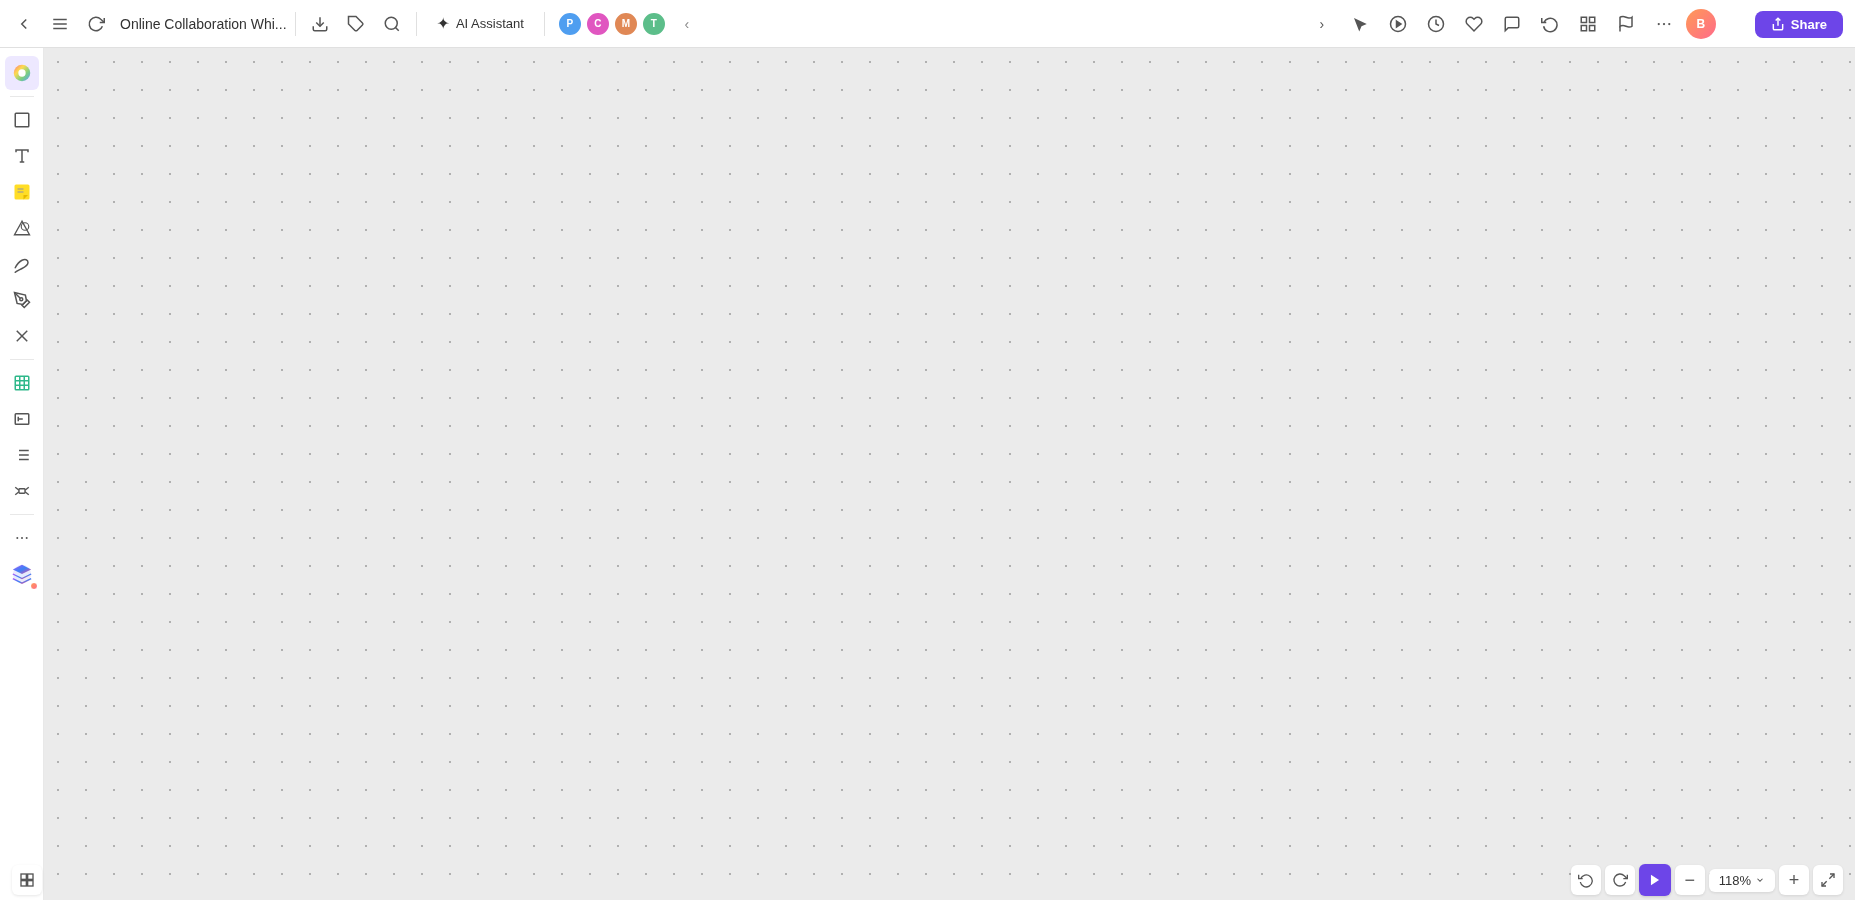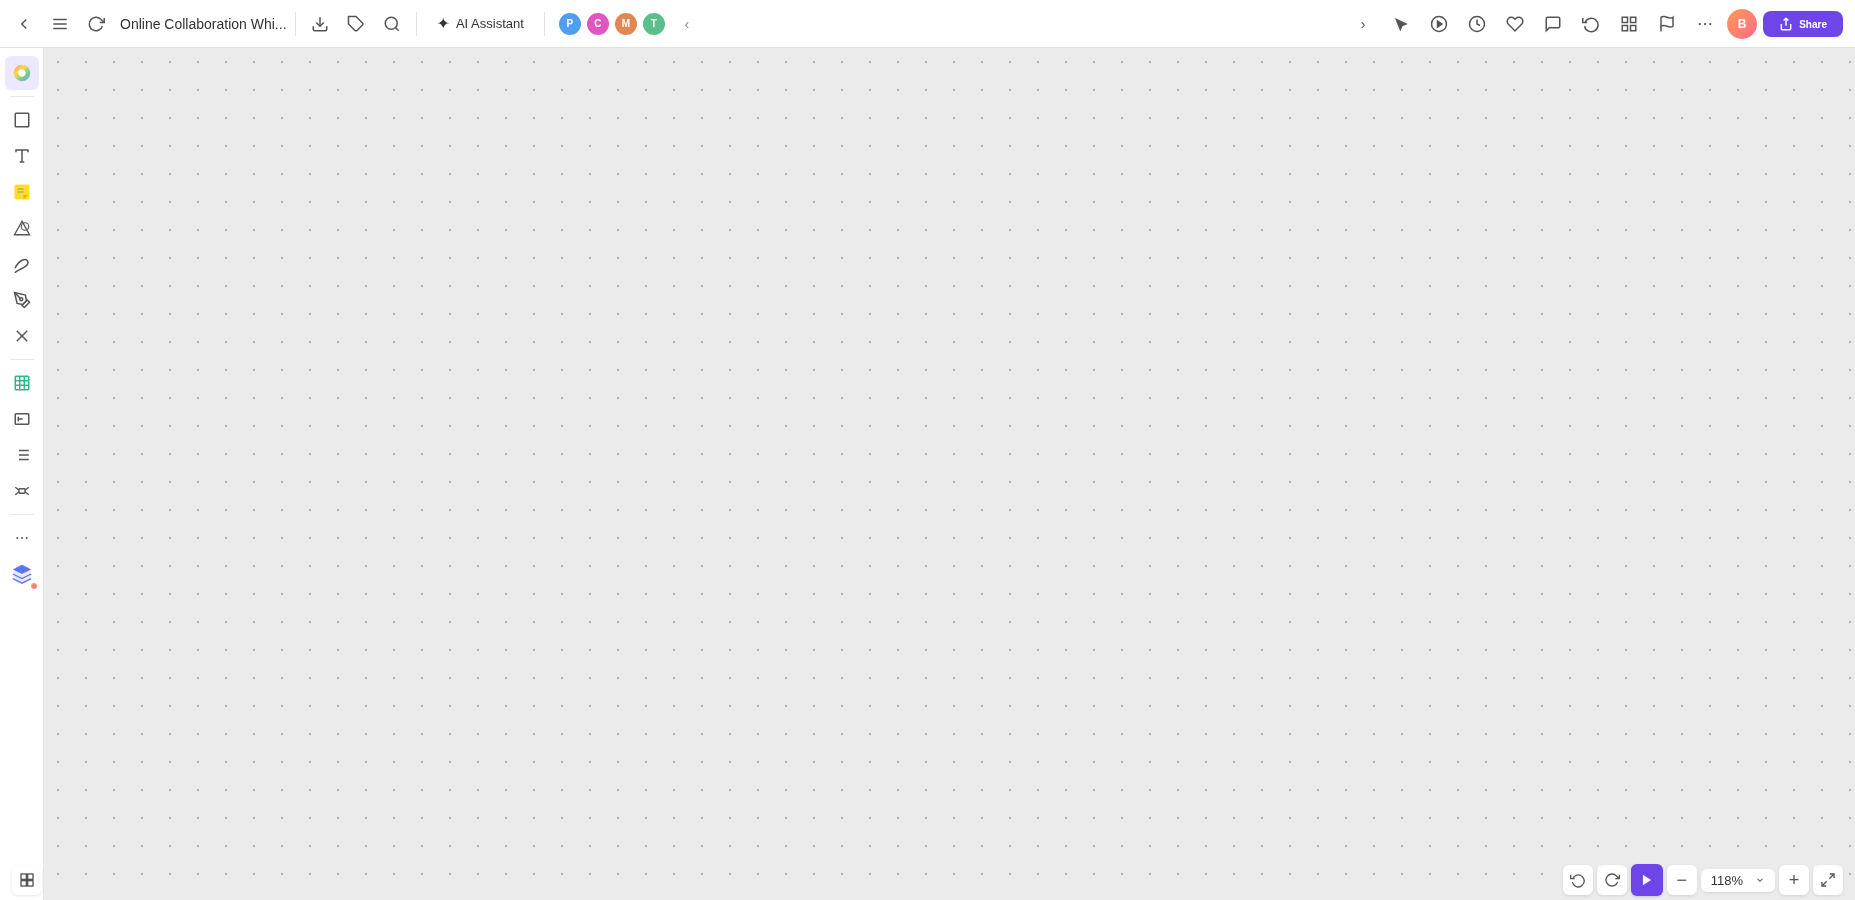--- a/index.html
+++ b/index.html
@@ -34,22 +34,22 @@
       font-size: 10px; font-weight: bold; color: white; cursor: pointer;
     }
 
     
     #right-toolbar {
       position: fixed; top: 0; right: 0; height: 48px;
       display: flex; align-items: center; padding: 0 12px; gap: 6px; z-index: 100;
     }
     .share-btn {
       background: #6d45e8; color: white; border: none; border-radius: 8px;
-      padding: 6px 16px; font-size: 10px; font-weight: 600; cursor: pointer;
-      display: flex; align-items: center; gap: 6px;
+      padding: 6px 16px; font-size: 13px; font-weight: 600; cursor: pointer;
+      display: flex; align-items: center; gap: 6px; margin-left: 33px;
     }
     .user-avatar {
       width: 30px; height: 30px; border-radius: 50%;
       background: linear-gradient(135deg, #ff9a56, #ff6b8a);
       display: flex; align-items: center; justify-content: center;
       font-size: 12px; font-weight: bold; color: white; cursor: pointer;
     }
 
     
     #left-sidebar {
@@ -84,21 +84,21 @@
     #bottom-left { display: flex; align-items: center; gap: 8px; pointer-events: all; }
     #bottom-right { display: flex; align-items: center; gap: 4px; pointer-events: all; }
     .bottom-btn {
       width: 30px; height: 30px; border: none; background: #ffffff; cursor: pointer;
       border-radius: 6px; display: flex; align-items: center; justify-content: center;
       font-size: 14px; color: #555; box-shadow: 0 1px 3px rgba(0,0,0,0.1);
     }
     .zoom-display {
       background: #ffffff; border-radius: 6px; padding: 4px 10px;
       font-size: 13px; color: #333; box-shadow: 0 1px 3px rgba(0,0,0,0.1);
-      display: flex; align-items: center; gap: 12px; cursor: pointer;
+      display: flex; align-items: center; gap: 4px; cursor: pointer;
     }
     .play-btn {
       width: 32px; height: 32px; border: none; background: #6d45e8; cursor: pointer;
       border-radius: 6px; display: flex; align-items: center; justify-content: center;
       font-size: 13px; color: white; box-shadow: 0 1px 3px rgba(0,0,0,0.15);
     }
 
     
     .icon-svg { width: 18px; height: 18px; }
   </style>

